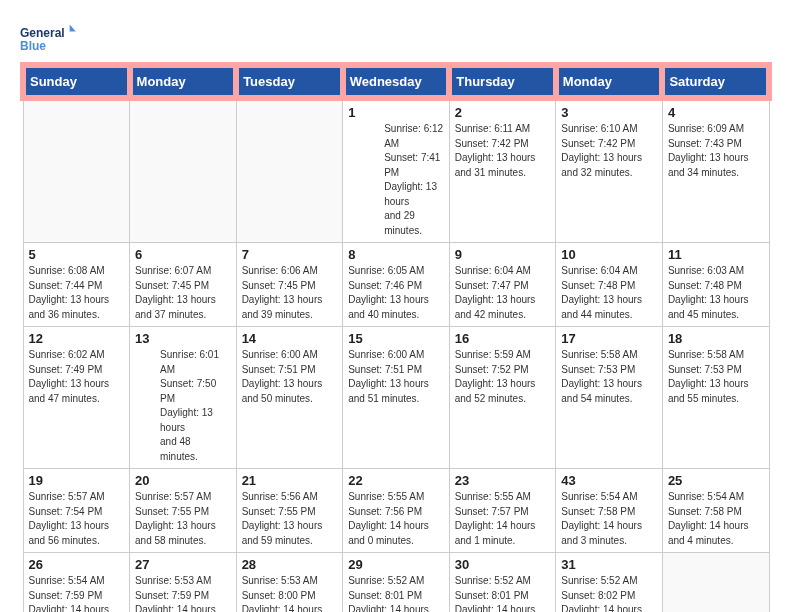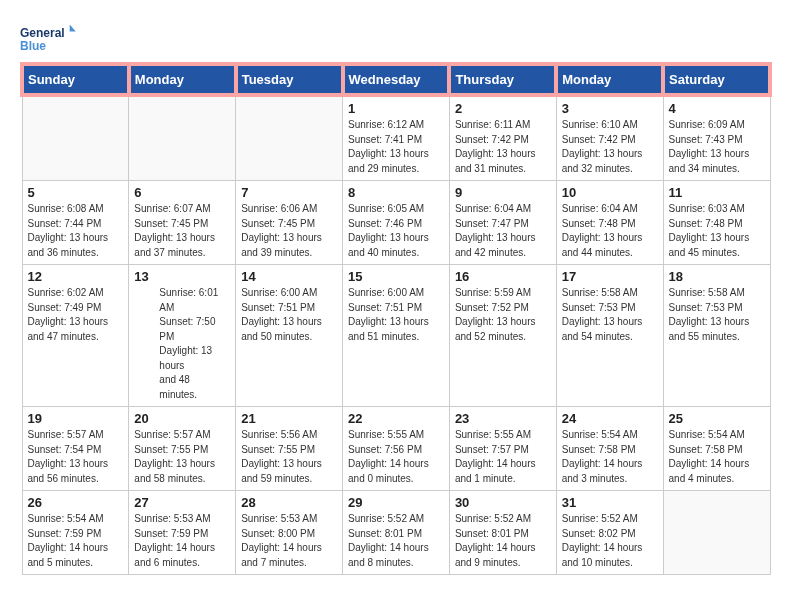--- a/index.html
+++ b/index.html
@@ -38,21 +38,21 @@
       border-collapse: collapse;
       border: 1px solid #ccc;
     }
     .calendar th {
       background: #2255a4;
       color: #fff;
       font-size: 13px;
       font-weight: bold;
       padding: 6px 4px;
       text-align: left;
-      border: 4px solid #fca5a5;
+      border: 6px solid #fca5a5;
     }
     .calendar td {
       border: 1px solid #ccc;
       vertical-align: top;
       padding: 4px 5px;
       width: calc(100% / 7);
       min-height: 80px;
       font-size: 10.5px;
       color: #222;
       background: #fff;
@@ -101,21 +101,21 @@
         <th>Saturday</th>
       </tr>
   </thead>
   <tbody id="calendar-body">
   <tr>
         <td class="empty"></td>
         <td class="empty"></td>
         <td class="empty"></td>
         <td>
           <span class="day-number">1</span>
-          <div class="day-info" style="white-space: pre-line;">Sunrise: 6:12 AM
+          <div class="day-info" style="white-space: pre-line; margin-left: 36px;">Sunrise: 6:12 AM
 Sunset: 7:41 PM
 Daylight: 13 hours
 and 29 minutes.</div>
         </td>
         <td>
           <span class="day-number">2</span>
           <div class="day-info" style="white-space: pre-line;">Sunrise: 6:11 AM
 Sunset: 7:42 PM
 Daylight: 13 hours
 and 31 minutes.</div>
@@ -267,21 +267,21 @@
 and 0 minutes.</div>
         </td>
         <td>
           <span class="day-number">23</span>
           <div class="day-info" style="white-space: pre-line;">Sunrise: 5:55 AM
 Sunset: 7:57 PM
 Daylight: 14 hours
 and 1 minute.</div>
         </td>
         <td>
-          <span class="day-number">24</span>
+          <span class="day-number">43</span>
           <div class="day-info" style="white-space: pre-line;">Sunrise: 5:54 AM
 Sunset: 7:58 PM
 Daylight: 14 hours
 and 3 minutes.</div>
         </td>
         <td>
           <span class="day-number">25</span>
           <div class="day-info" style="white-space: pre-line;">Sunrise: 5:54 AM
 Sunset: 7:58 PM
 Daylight: 14 hours

